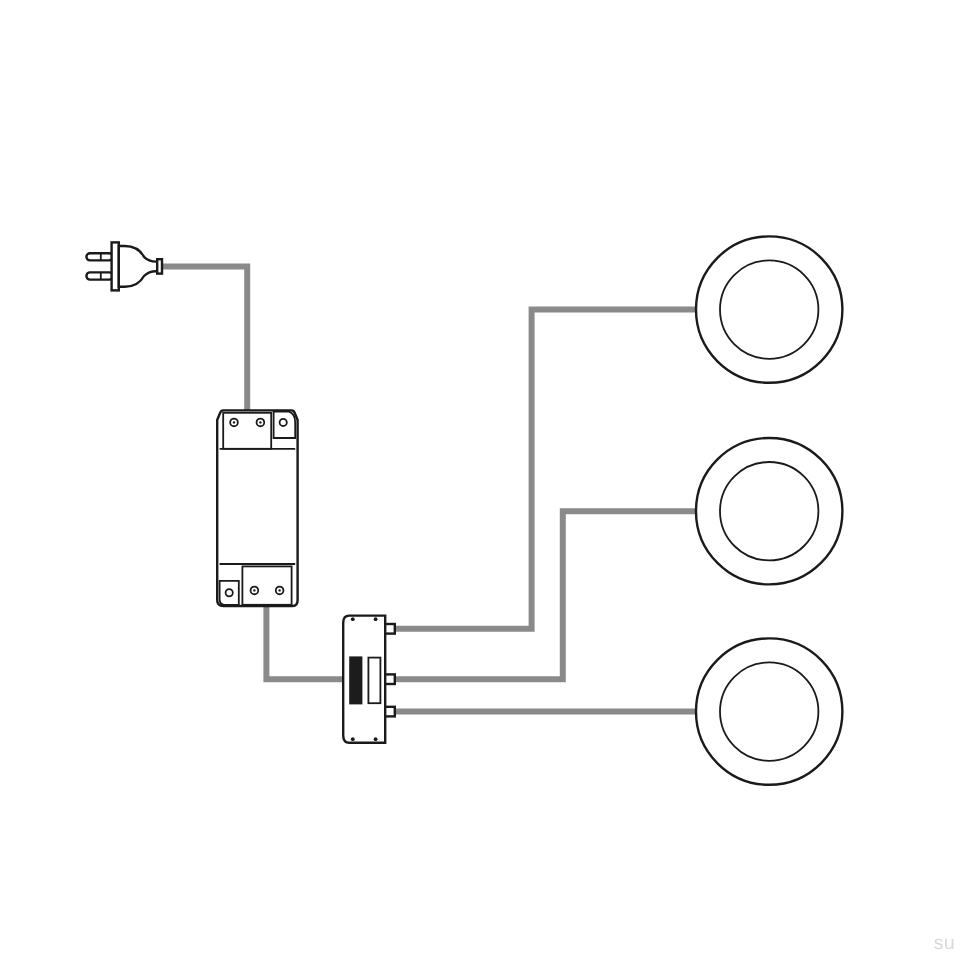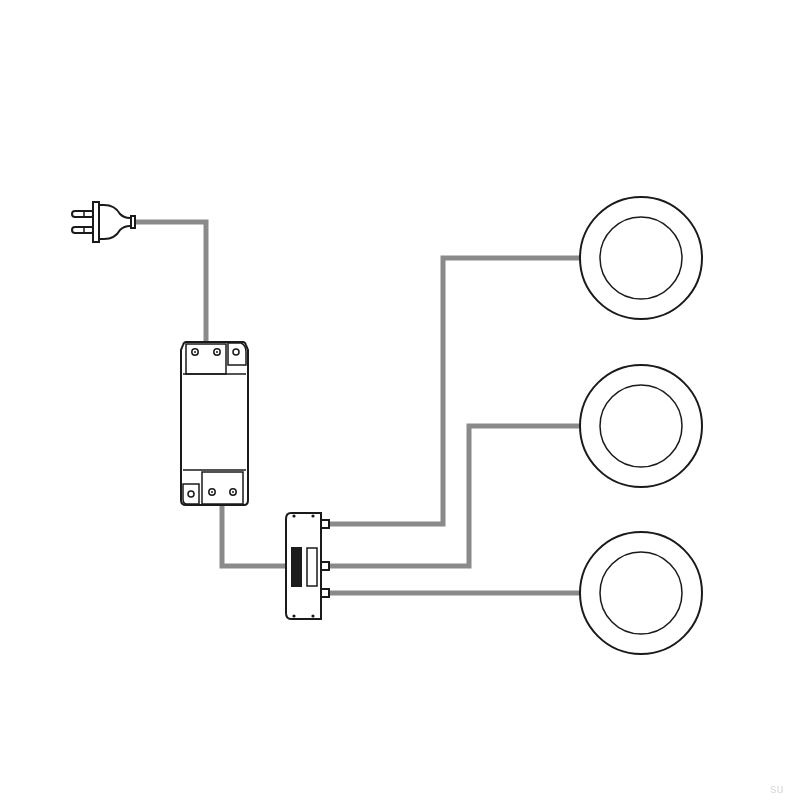--- a/index.html
+++ b/index.html
@@ -1,21 +1,21 @@
 <!DOCTYPE html>
 <html><head>
 <meta charset="utf-8">
 <style>
   html, body { margin: 0; padding: 0; background: #ffffff; }
   body { width: 800px; height: 800px; position: relative; overflow: hidden; font-family: "Liberation Sans", sans-serif; }
   svg.diagram { position: absolute; left: 0; top: 0; }
   .wire { fill: none; stroke: #8a8a8a; stroke-width: 5; stroke-linejoin: miter; }
   .outline { fill: #ffffff; stroke: #1a1a1a; stroke-width: 2; }
   .thin { fill: none; stroke: #1a1a1a; stroke-width: 1.5; }
-  .watermark { position: absolute; right: 16px; bottom: 4px; font-size: 12px; color: #d8d8d8; letter-spacing: 0.5px; }
+  .watermark { position: absolute; right: 4px; bottom: 4px; font-size: 16px; color: #d8d8d8; letter-spacing: 0.5px; }
 </style>
 </head>
 <body>
 
 <svg class="diagram" width="800" height="800" viewBox="0 0 800 800">
 
   <path class="wire" d="M 134 222 L 206 222 L 206 342"></path>
   <path class="wire" d="M 222 504 L 222 566 L 286 566"></path>
   <path class="wire" d="M 330 524 L 443 524 L 443 258 L 582 258"></path>
   <path class="wire" d="M 330 566 L 469 566 L 469 426 L 582 426"></path>

